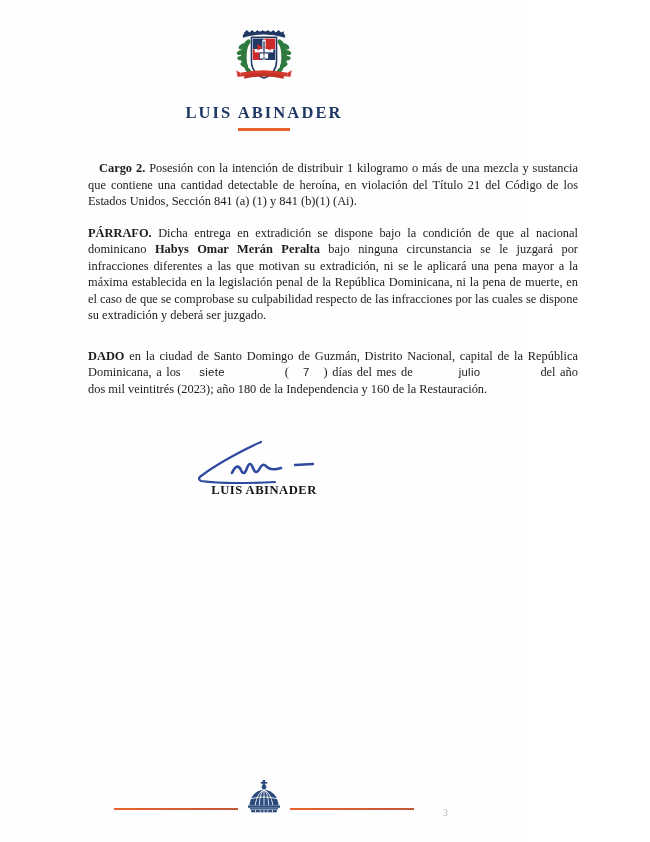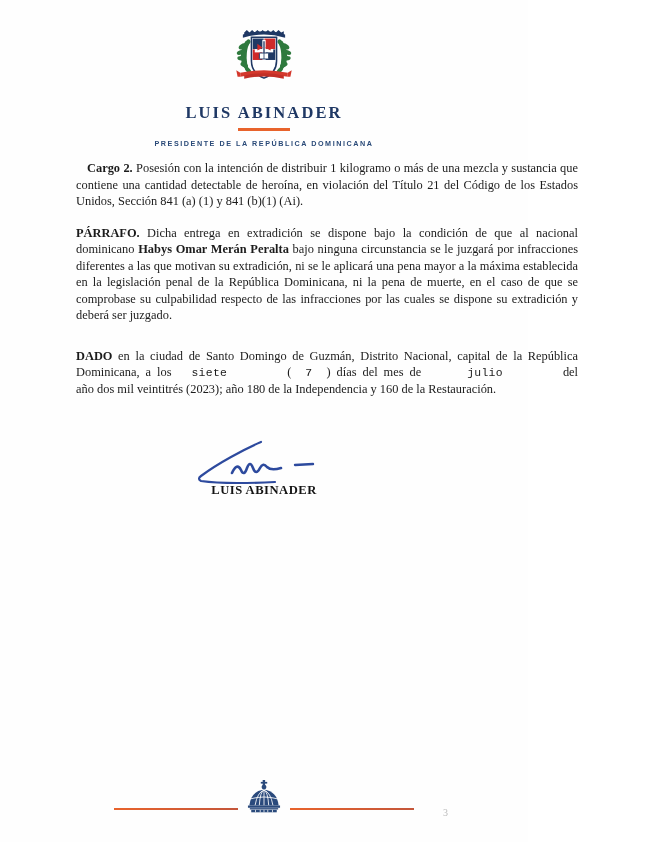--- a/index.html
+++ b/index.html
@@ -66,34 +66,34 @@
   .doc-body {
     position: absolute;
     top: 160px;
     left: 72px;
     width: 506px;
   }
   .para {
     font-size: 12.4px;
     line-height: 1.33;
     text-align: justify;
-    margin: 0 0 15px 4px;
+    margin: 0 0 15px 16px;
     color: #1b1b1b;
   }
   .para.indent-first {
     text-indent: 11px;
   }
   .para b, .lead {
     font-weight: bold;
   }
   .para.gap-before {
     margin-top: 24px;
   }
   .typed {
-    font-family: Liberation Mono, monospace;
+    font-family: Liberation Sans, sans-serif;
     font-size: 11.4px;
     letter-spacing: 0.3px;
   }
   .sp-med  { display: inline-block; width: 60px; }
   .sp-sm   { display: inline-block; width: 14px; }
   .sp-xl   { display: inline-block; width: 46px; }
 
   
   .signature-block {
     position: absolute;
@@ -204,21 +204,20 @@
       <path d="M60 30 L52 36 L60 40 Z" fill="#cf2a2a"></path>
 
       <path d="M14 74 Q50 66 86 74 L86 80 Q50 72 14 80 Z" fill="#d4382c"></path>
       <path d="M14 74 L8 70 L10 80 L14 80 Z" fill="#d4382c"></path>
       <path d="M86 74 L92 70 L90 80 L86 80 Z" fill="#d4382c"></path>
       <path d="M20 78 Q50 71 80 78 L80 83 Q50 76 20 83 Z" fill="#c22f26"></path>
     </svg>
 
     <div class="president-name">LUIS ABINADER</div>
     <div class="accent-rule"></div>
-    <div class="president-subtitle">PRESIDENTE DE LA REPÚBLICA DOMINICANA</div>
   </div>
 
   <div class="doc-body">
 
     <p class="para indent-first">
       <b class="lead">Cargo 2.</b><span> Posesión con la intención de distribuir 1 kilogramo o más de una mezcla y sustancia que contiene una cantidad detectable de heroína, en violación del Título 21 del Código de los Estados Unidos, Sección 841 (a) (1) y 841 (b)(1) (Ai).</span>
     </p>
 
     <p class="para">
       <b class="lead">PÁRRAFO.</b><span> Dicha entrega en extradición se dispone bajo la condición de que al nacional dominicano </span><b>Habys Omar Merán Peralta</b><span> bajo ninguna circunstancia se le juzgará por infracciones diferentes a las que motivan su extradición, ni se le aplicará una pena mayor a la máxima establecida en la legislación penal de la República Dominicana, ni la pena de muerte, en el caso de que se comprobase su culpabilidad respecto de las infracciones por las cuales se dispone su extradición y deberá ser juzgado.</span>

